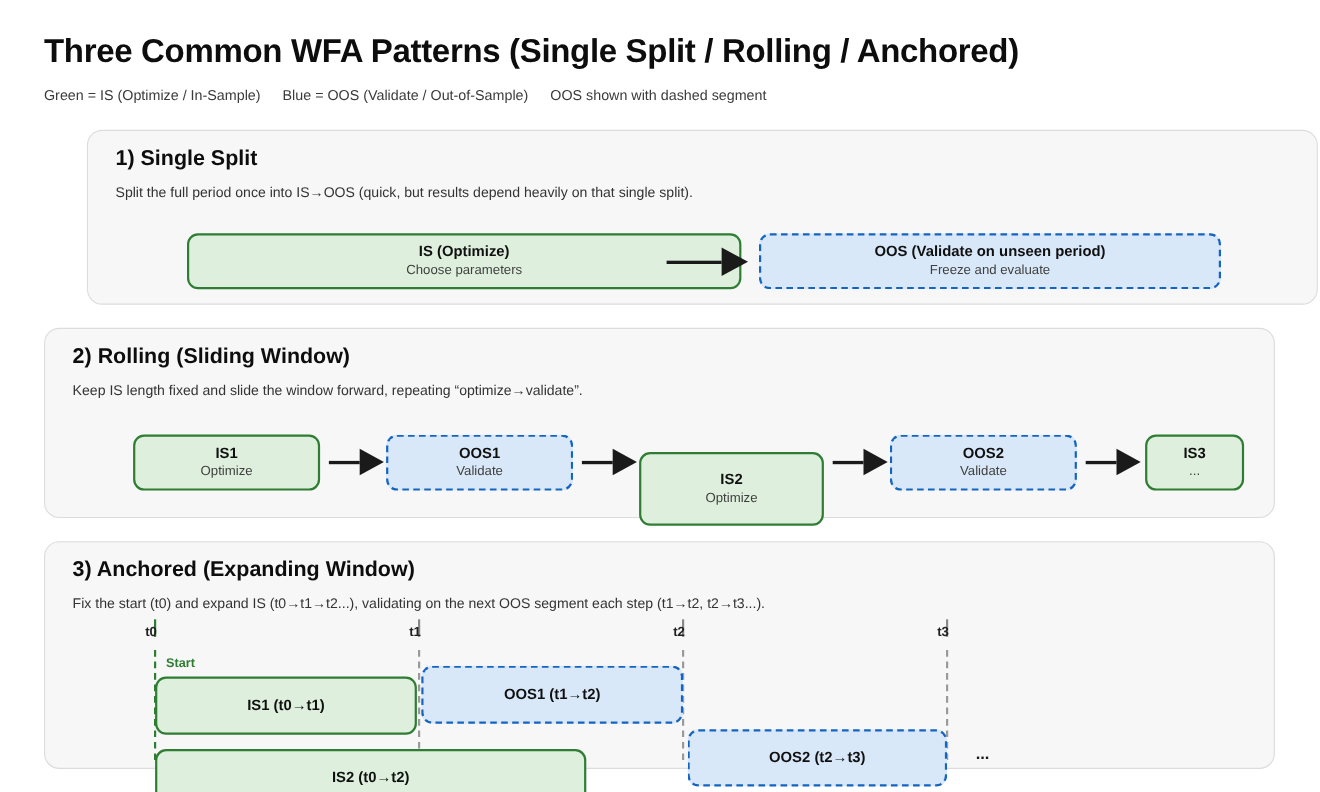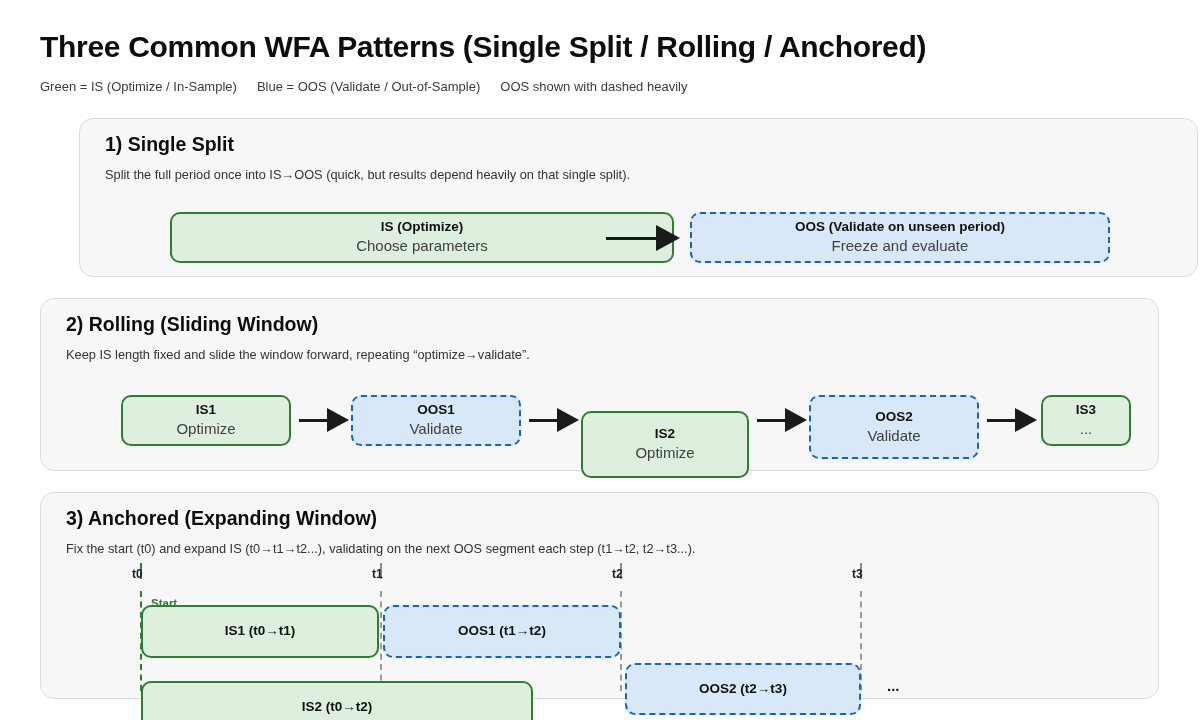--- a/index.html
+++ b/index.html
@@ -11,21 +11,21 @@
   #p1{top:118px;height:157px;margin-left:39px;}
   #p2{top:298px;height:171px;}
   #p3{top:492px;height:205px;text-align:center;}
   .card h2{position:absolute;left:25px;top:14px;margin:0;font-size:19.5px;font-weight:700;color:#0d0d0d;}
   .card .desc{position:absolute;left:25px;top:48px;margin:0;font-size:12.8px;color:#333;}
   .box{position:absolute;box-sizing:border-box;border-radius:10px;display:flex;flex-direction:column;
        align-items:center;justify-content:center;z-index:2;}
   .box.is{background:#def0dd;border:2px solid #2e7d32;}
   .box.oos{background:#d9e8f8;border:2px dashed #1565c0;}
   .box-title{font-weight:700;font-size:13.5px;color:#101010;line-height:1.25;}
-  .box-sub{font-size:15px;color:#3f3f3f;line-height:1.3;}
+  .box-sub{font-size:12px;color:#3f3f3f;line-height:1.3;}
   .arrow{position:absolute;display:flex;align-items:center;z-index:2;}
   .arrow .shaft{height:3px;background:#1a1a1a;}
   .arrow .head{width:0;height:0;border-top:12px solid transparent;border-bottom:12px solid transparent;
                border-left:22px solid #1a1a1a;}
   .arrow.big .shaft{width:50px;}
   .arrow.big .head{border-top-width:13px;border-bottom-width:13px;border-left-width:24px;}
   .arrow.small .shaft{width:28px;}
   .tick-line{position:absolute;width:2px;background:#8a8a8a;z-index:1;}
   .tick-line.green{background:#2e7d32;}
   .tick-label{position:absolute;font-size:12px;font-weight:600;color:#222;z-index:1;}
@@ -37,21 +37,21 @@
 </head>
 <body>
 
 <div class="page">
 
   <div class="title">Three Common WFA Patterns (Single Split / Rolling / Anchored)</div>
 
   <div class="legend">
     <span>Green = IS (Optimize / In-Sample)</span>
     <span>Blue = OOS (Validate / Out-of-Sample)</span>
-    <span>OOS shown with dashed heavily</span>
+    <span>OOS shown with dashed segment</span>
   </div>
 
   <section class="card" id="p1">
     <h2>1) Single Split</h2>
     <p class="desc">Split the full period once into IS→OOS (quick, but results depend heavily on that single split).</p>
 
     <div class="box is" style="left:90px;top:93px;width:504px;height:51px;">
       <div class="box-title">IS (Optimize)</div>
       <div class="box-sub">Choose parameters</div>
     </div>
@@ -94,21 +94,21 @@
     <div class="box is" style="left:540px;top:112px;width:168px;height:67px;">
       <div class="box-title">IS2</div>
       <div class="box-sub">Optimize</div>
     </div>
 
     <div class="arrow small" style="left:716px;top:109px;">
       <i class="shaft"></i>
       <i class="head"></i>
     </div>
 
-    <div class="box oos" style="left:768px;top:96px;width:170px;height:64px;">
+    <div class="box oos" style="left:768px;top:96px;width:170px;height:51px;">
       <div class="box-title">OOS2</div>
       <div class="box-sub">Validate</div>
     </div>
 
     <div class="arrow small" style="left:946px;top:109px;">
       <i class="shaft"></i>
       <i class="head"></i>
     </div>
 
     <div class="box is" style="left:1000px;top:96px;width:90px;height:51px;">
@@ -132,21 +132,21 @@
     <div class="tick-line" style="left:579px;top:70px;height:16px;"></div>
     <div class="tick-label" style="left:571px;top:74px;">t2</div>
     <div class="dash-line" style="left:579px;top:98px;height:100px;"></div>
 
     <div class="tick-line" style="left:819px;top:70px;height:16px;"></div>
     <div class="tick-label" style="left:811px;top:74px;">t3</div>
     <div class="dash-line" style="left:819px;top:98px;height:100px;"></div>
 
     <div class="anchor-label" style="left:110px;top:104px;">Start</div>
 
-    <div class="box is" style="left:100px;top:112px;width:238px;height:53px;">
+    <div class="box is" style="left:100px;top:122px;width:238px;height:53px;">
       <div class="box-title">IS1 (t0→t1)</div>
     </div>
     <div class="box oos" style="left:342px;top:112px;width:238px;height:53px;">
       <div class="box-title">OOS1 (t1→t2)</div>
     </div>
 
     <div class="box is" style="left:100px;top:188px;width:392px;height:52px;">
       <div class="box-title">IS2 (t0→t2)</div>
     </div>
     <div class="box oos" style="left:584px;top:170px;width:236px;height:52px;">

